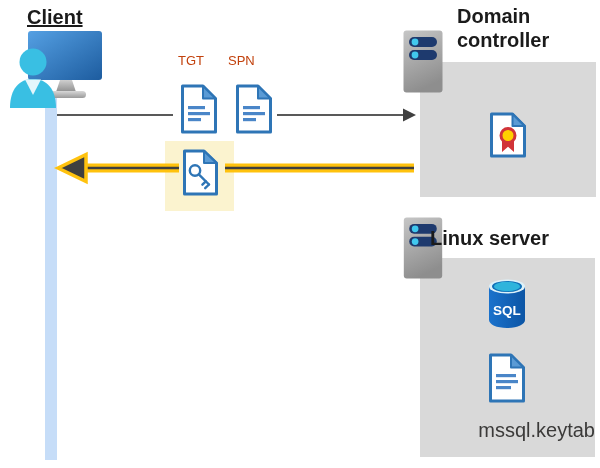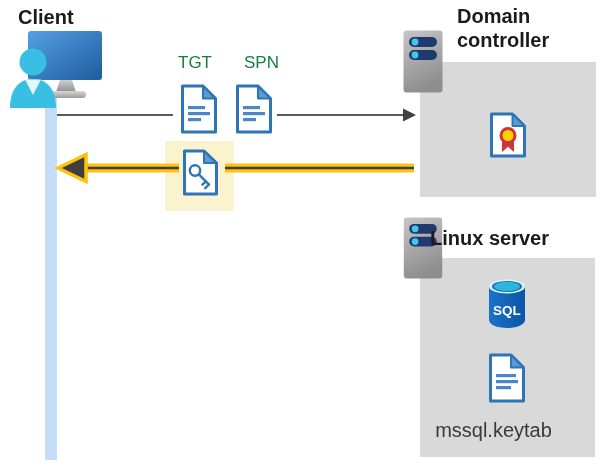--- a/index.html
+++ b/index.html
@@ -2,36 +2,36 @@
 <html><head>
 <meta charset="utf-8">
 <style>
   html,body{margin:0;padding:0;background:#fff;}
   .canvas{
     position:relative;width:600px;height:468px;background:#ffffff;
     font-family:"Liberation Sans","DejaVu Sans",sans-serif;overflow:hidden;
   }
   .abs{position:absolute;}
   .title{font-weight:bold;font-size:20px;color:#1b1b1b;line-height:1.2;z-index:3;}
-  .small-label{font-size:17px;color:#15803d;z-index:3;}
+  .small-label{font-size:13px;color:#c2410c;z-index:3;}
   .gray-box{background:#D9D9D9;z-index:0;}
   .highlight{background:#FBF3CF;z-index:0;}
   .lifeline{background:#C6DDF8;z-index:0;}
   .keytab{font-size:20px;color:#3B3A39;text-align:center;z-index:3;}
   svg{display:block;}
   .icon2{z-index:2;}
   .icon1{z-index:1;}
   .arrows{z-index:1;pointer-events:none;}
 </style>
 </head>
 <body>
 
 <div class="canvas">
 
-  <div class="abs title" style="left:18px;top:5px;">Client</div>
+  <div class="abs title" style="left:27px;top:5px;text-decoration:underline;">Client</div>
 
   <div class="abs lifeline" style="left:45px;top:92px;width:12px;height:368px;"></div>
 
   <svg class="abs arrows" style="left:0;top:0;" width="600" height="468" viewBox="0 0 600 468">
     <g>
       <line x1="57" y1="115" x2="173" y2="115" stroke="#595959" stroke-width="2"></line>
       <line x1="277" y1="115" x2="404" y2="115" stroke="#595959" stroke-width="2"></line>
       <polygon points="416,115 403,108.5 403,121.5" fill="#404040"></polygon>
     </g>
     <g>
@@ -64,21 +64,21 @@
       <rect x="42" y="65" width="36" height="7" rx="3.5" fill="url(#baseGrad)"></rect>
     </g>
     <g>
       <circle cx="25" cy="36" r="13.5" fill="#39BFE3"></circle>
       <path d="M2 82 C2 63 11 53 25 53 C39 53 48 63 48 82 Z" fill="#39BFE3"></path>
       <path d="M17 53.5 L33 53.5 L25 69 Z" fill="#E3F6FC"></path>
     </g>
   </svg>
 
   <div class="abs small-label" style="left:178px;top:53px;">TGT</div>
-  <div class="abs small-label" style="left:244px;top:53px;">SPN</div>
+  <div class="abs small-label" style="left:228px;top:53px;">SPN</div>
 
   <svg class="abs icon2" style="left:180px;top:84px;" width="38" height="50" viewBox="0 0 38 50">
     <path d="M2.5 2 L23 2 L35.5 14.5 L35.5 48 L2.5 48 Z" fill="#fff" stroke="#2E75B6" stroke-width="3" stroke-linejoin="round"></path>
     <path d="M23 2 L23 14.5 L35.5 14.5 Z" fill="#5B9BD5" stroke="#2E75B6" stroke-width="2" stroke-linejoin="round"></path>
     <rect x="8" y="22" width="17" height="3.2" fill="#4A86C8"></rect>
     <rect x="8" y="28" width="22" height="3.2" fill="#4A86C8"></rect>
     <rect x="8" y="34" width="13" height="3.2" fill="#4A86C8"></rect>
   </svg>
 
   <svg class="abs icon2" style="left:235px;top:84px;" width="38" height="50" viewBox="0 0 38 50">
@@ -154,15 +154,15 @@
   </svg>
 
   <svg class="abs icon1" style="left:488px;top:353px;" width="38" height="50" viewBox="0 0 38 50">
     <path d="M2.5 2 L23 2 L35.5 14.5 L35.5 48 L2.5 48 Z" fill="#fff" stroke="#2E75B6" stroke-width="3" stroke-linejoin="round"></path>
     <path d="M23 2 L23 14.5 L35.5 14.5 Z" fill="#5B9BD5" stroke="#2E75B6" stroke-width="2" stroke-linejoin="round"></path>
     <rect x="8" y="21" width="20" height="3.2" fill="#4A86C8"></rect>
     <rect x="8" y="27" width="22" height="3.2" fill="#4A86C8"></rect>
     <rect x="8" y="33" width="15" height="3.2" fill="#4A86C8"></rect>
   </svg>
 
-  <div class="abs keytab" style="left:408px;top:419px;width:171px;">mssql.keytab</div>
+  <div class="abs keytab" style="left:424px;top:419px;width:171px;text-align:right;">mssql.keytab</div>
 
 </div>
 
 </body></html>

